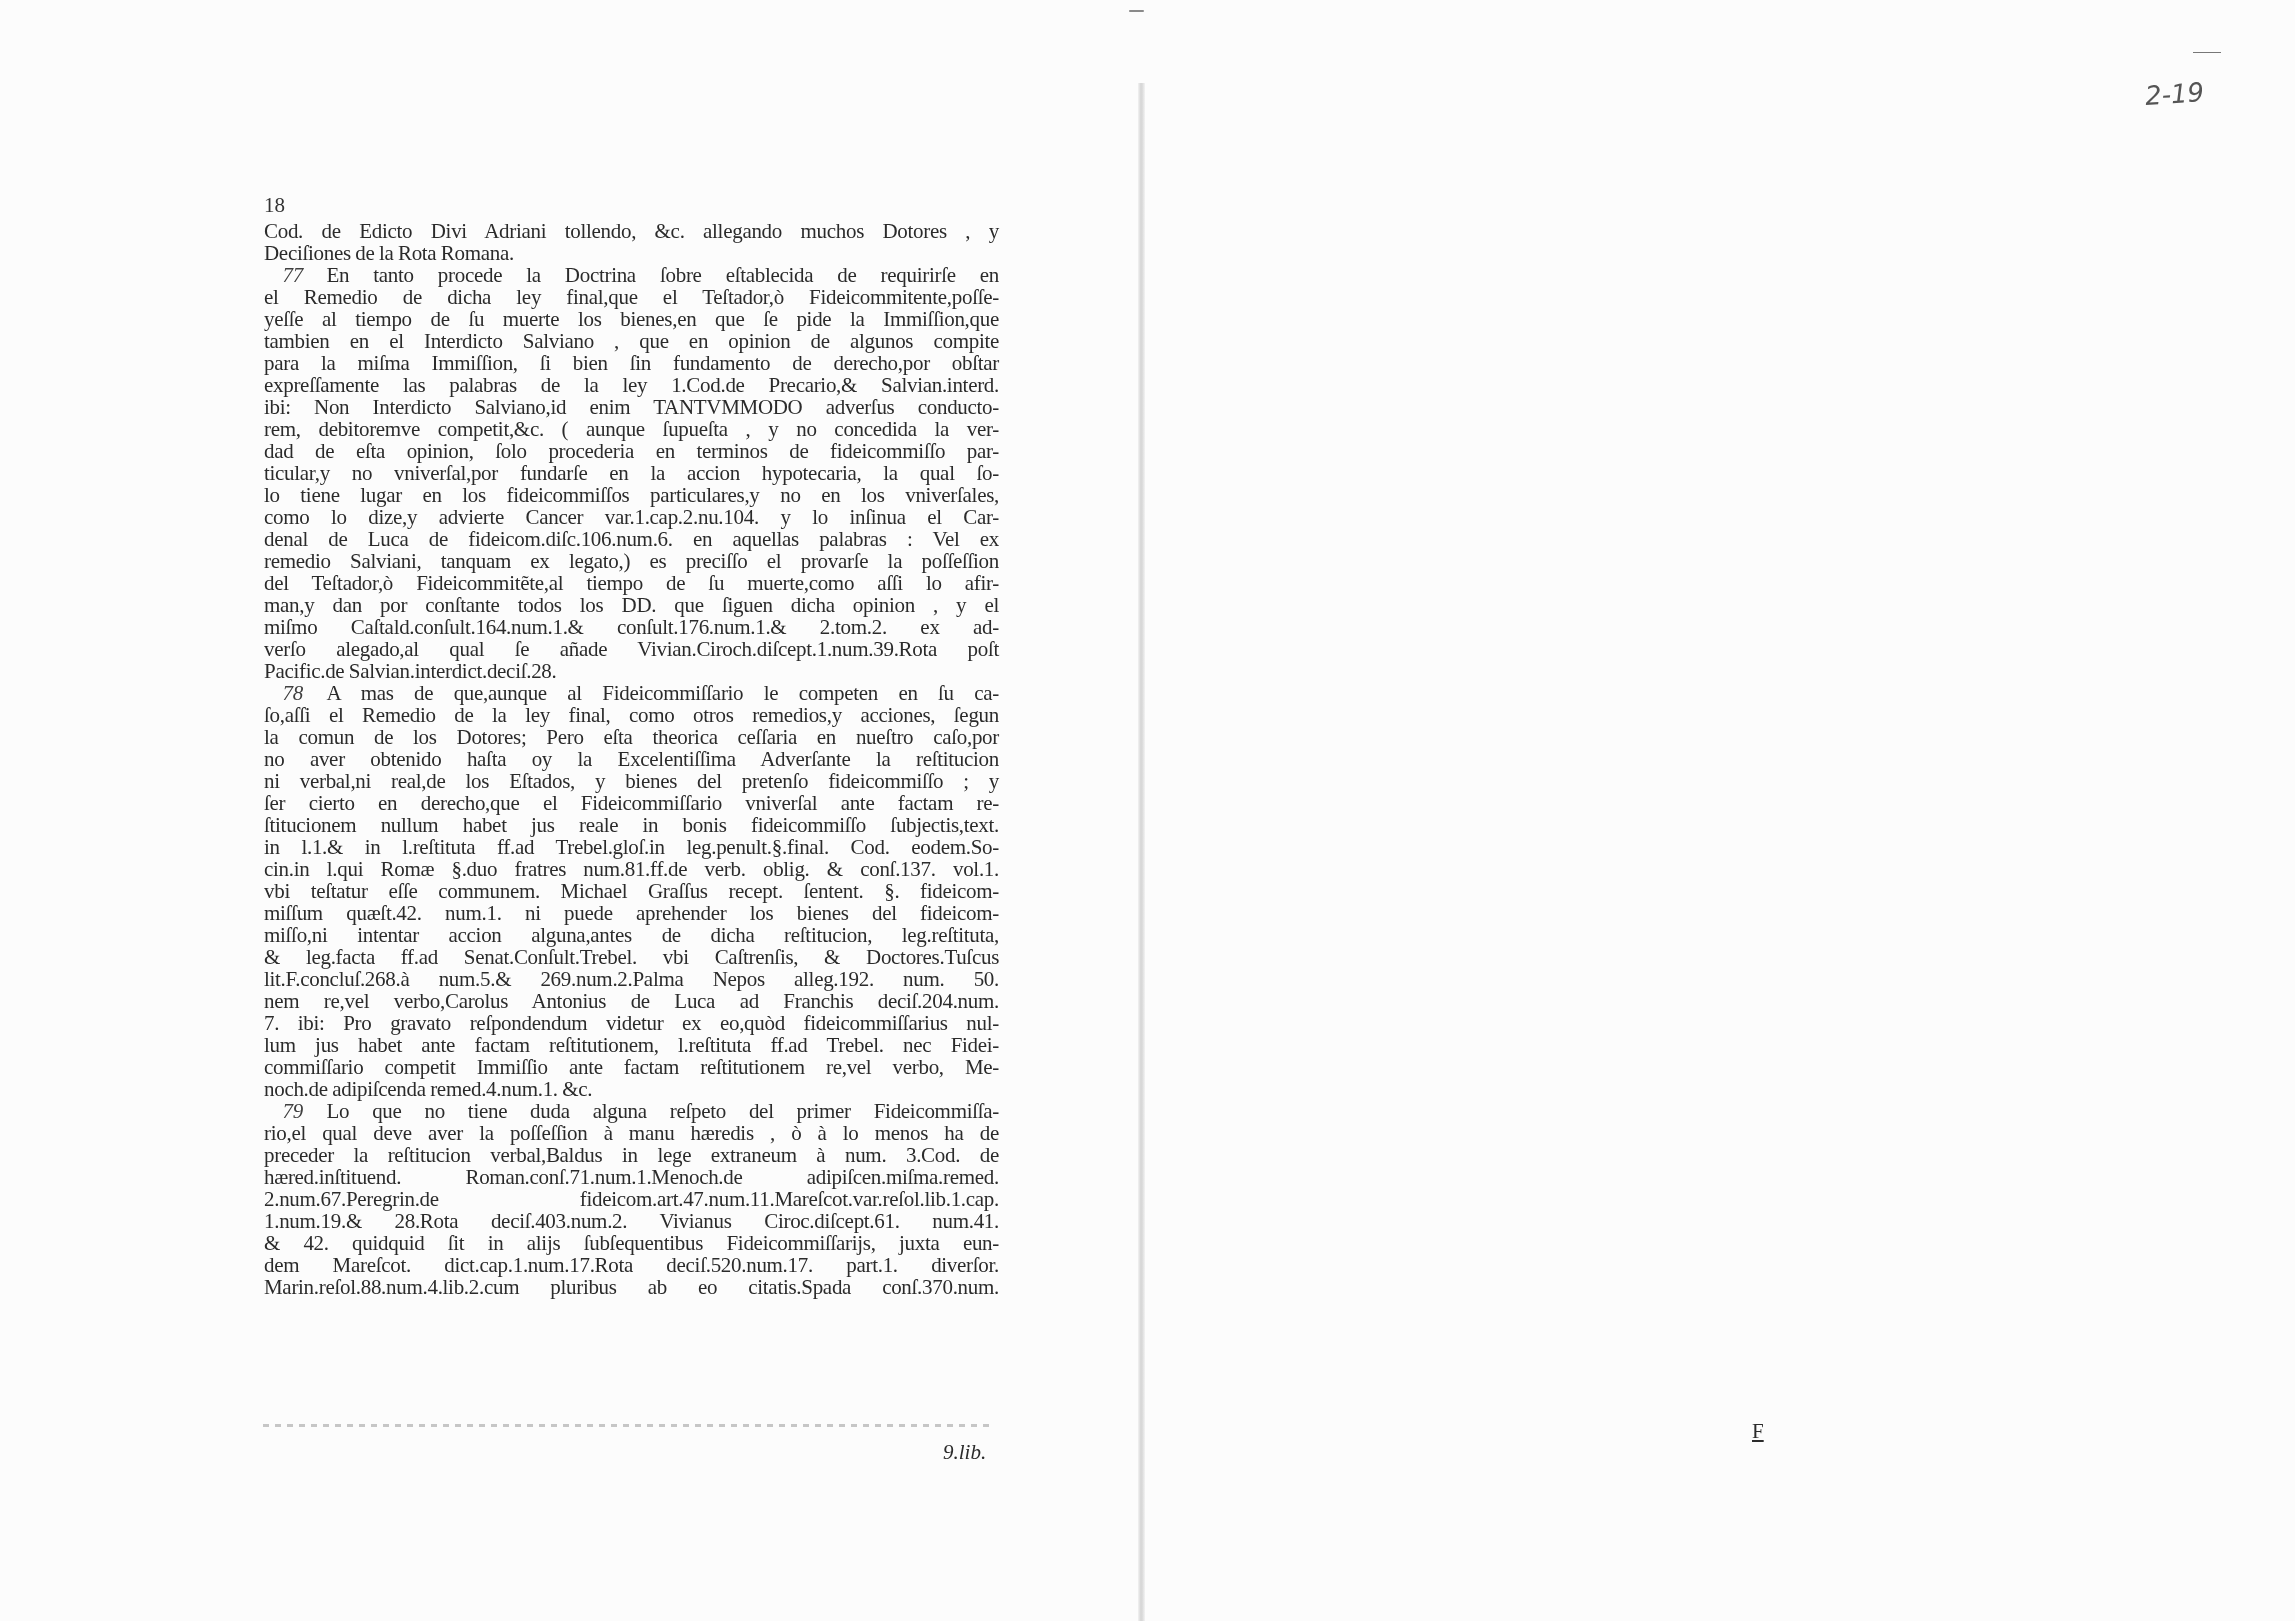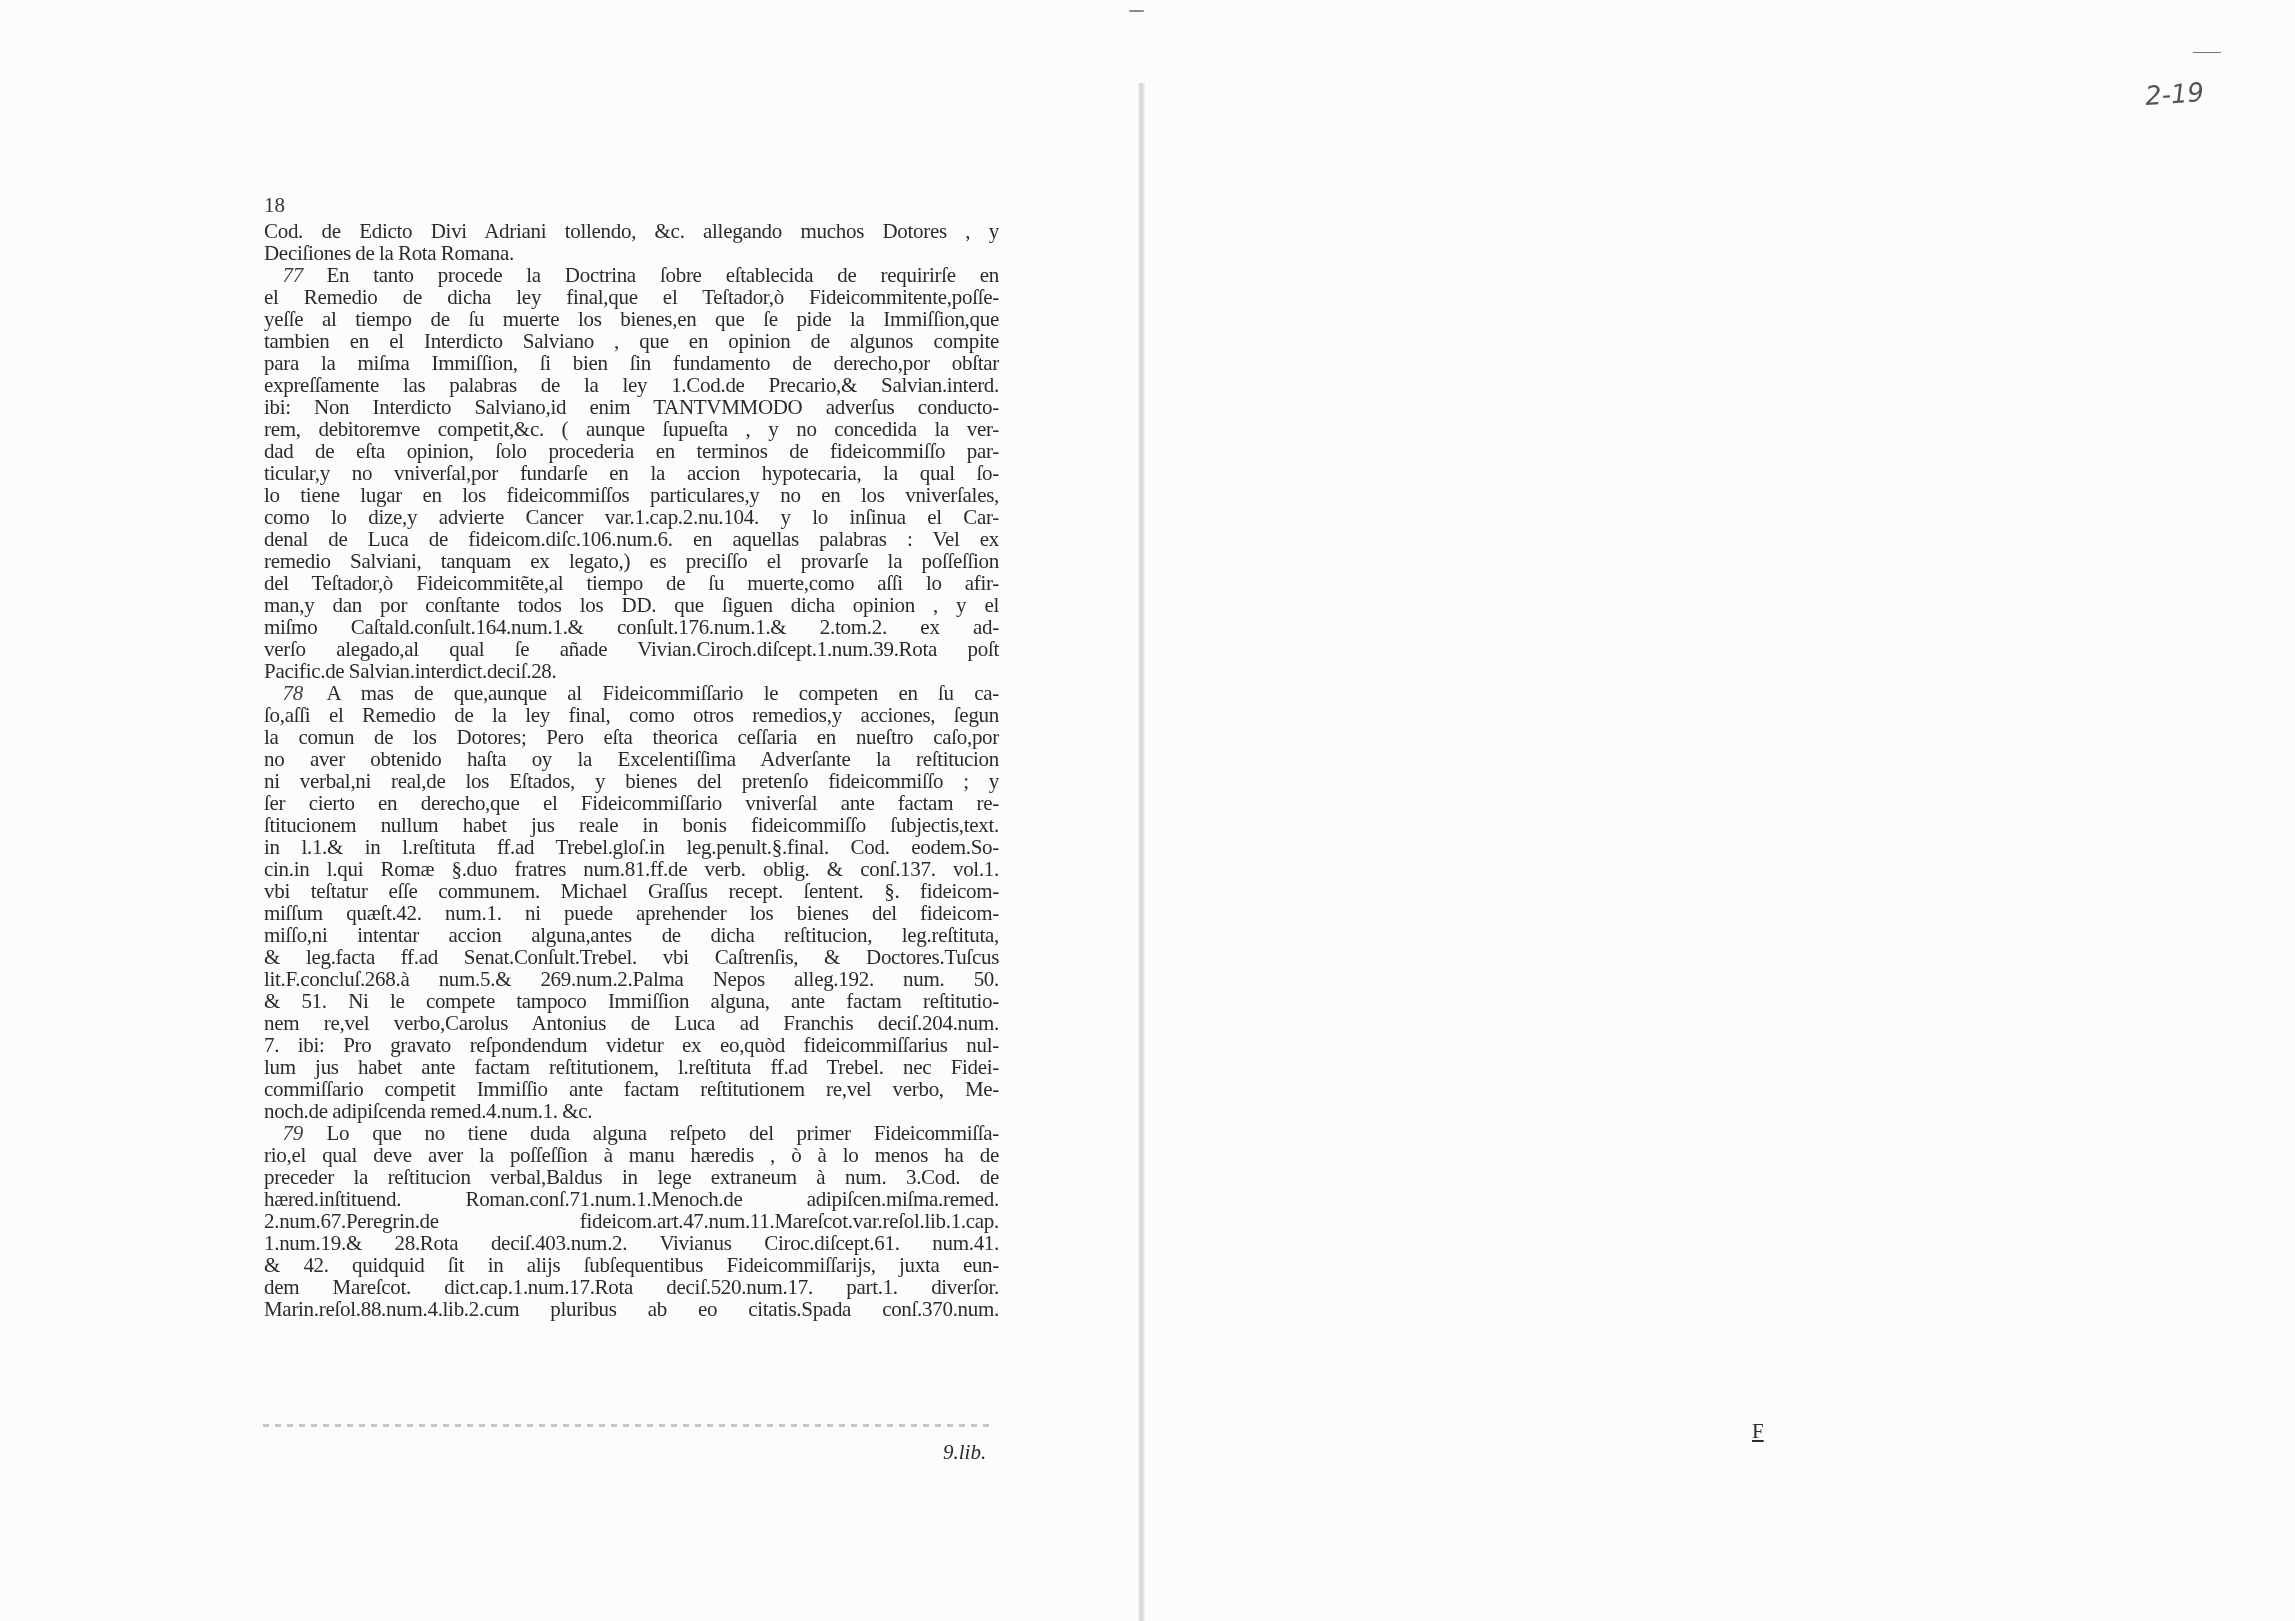--- a/index.html
+++ b/index.html
@@ -161,21 +161,20 @@
         <span class="line"><span>ni verbal,ni real,de los Eſtados, y bienes del pretenſo fideicommiſſo ; y</span></span>
         <span class="line"><span>ſer cierto en derecho,que el Fideicommiſſario vniverſal ante factam re-</span></span>
         <span class="line"><span>ſtitucionem nullum habet jus reale in bonis fideicommiſſo ſubjectis,text.</span></span>
         <span class="line"><span>in l.1.&amp; in l.reſtituta ff.ad Trebel.gloſ.in leg.penult.§.final. Cod. eodem.So-</span></span>
         <span class="line"><span>cin.in l.qui Romæ §.duo fratres num.81.ff.de verb. oblig. &amp; conſ.137. vol.1.</span></span>
         <span class="line"><span>vbi teſtatur eſſe communem. Michael Graſſus recept. ſentent. §. fideicom-</span></span>
         <span class="line"><span>miſſum quæſt.42. num.1. ni puede aprehender los bienes del fideicom-</span></span>
         <span class="line"><span>miſſo,ni intentar accion alguna,antes de dicha reſtitucion, leg.reſtituta,</span></span>
         <span class="line"><span>&amp; leg.facta ff.ad Senat.Conſult.Trebel. vbi Caſtrenſis, &amp; Doctores.Tuſcus</span></span>
         <span class="line"><span>lit.F.concluſ.268.à num.5.&amp; 269.num.2.Palma Nepos alleg.192. num. 50.</span></span>
-        <span class="line"><span>&amp; 51. Ni le compete tampoco Immiſſion alguna, ante factam reſtitutio-</span></span>
         <span class="line"><span>nem re,vel verbo,Carolus Antonius de Luca ad Franchis deciſ.204.num.</span></span>
         <span class="line"><span>7. ibi: Pro gravato reſpondendum videtur ex eo,quòd fideicommiſſarius nul-</span></span>
         <span class="line"><span>lum jus habet ante factam reſtitutionem, l.reſtituta ff.ad Trebel. nec Fidei-</span></span>
         <span class="line"><span>commiſſario competit Immiſſio ante factam reſtitutionem re,vel verbo, Me-</span></span>
         <span class="line last"><span>noch.de adipiſcenda remed.4.num.1. &amp;c.</span></span>
         <span class="line"><span class="para-num">79</span><span>Lo que no tiene duda alguna reſpeto del primer Fideicommiſſa-</span></span>
         <span class="line"><span>rio,el qual deve aver la poſſeſſion à manu hæredis , ò à lo menos ha de</span></span>
         <span class="line"><span>preceder la reſtitucion verbal,Baldus in lege extraneum à num. 3.Cod. de</span></span>
         <span class="line"><span>hæred.inſtituend. Roman.conſ.71.num.1.Menoch.de adipiſcen.miſma.remed.</span></span>
         <span class="line"><span>2.num.67.Peregrin.de fideicom.art.47.num.11.Mareſcot.var.reſol.lib.1.cap.</span></span>

